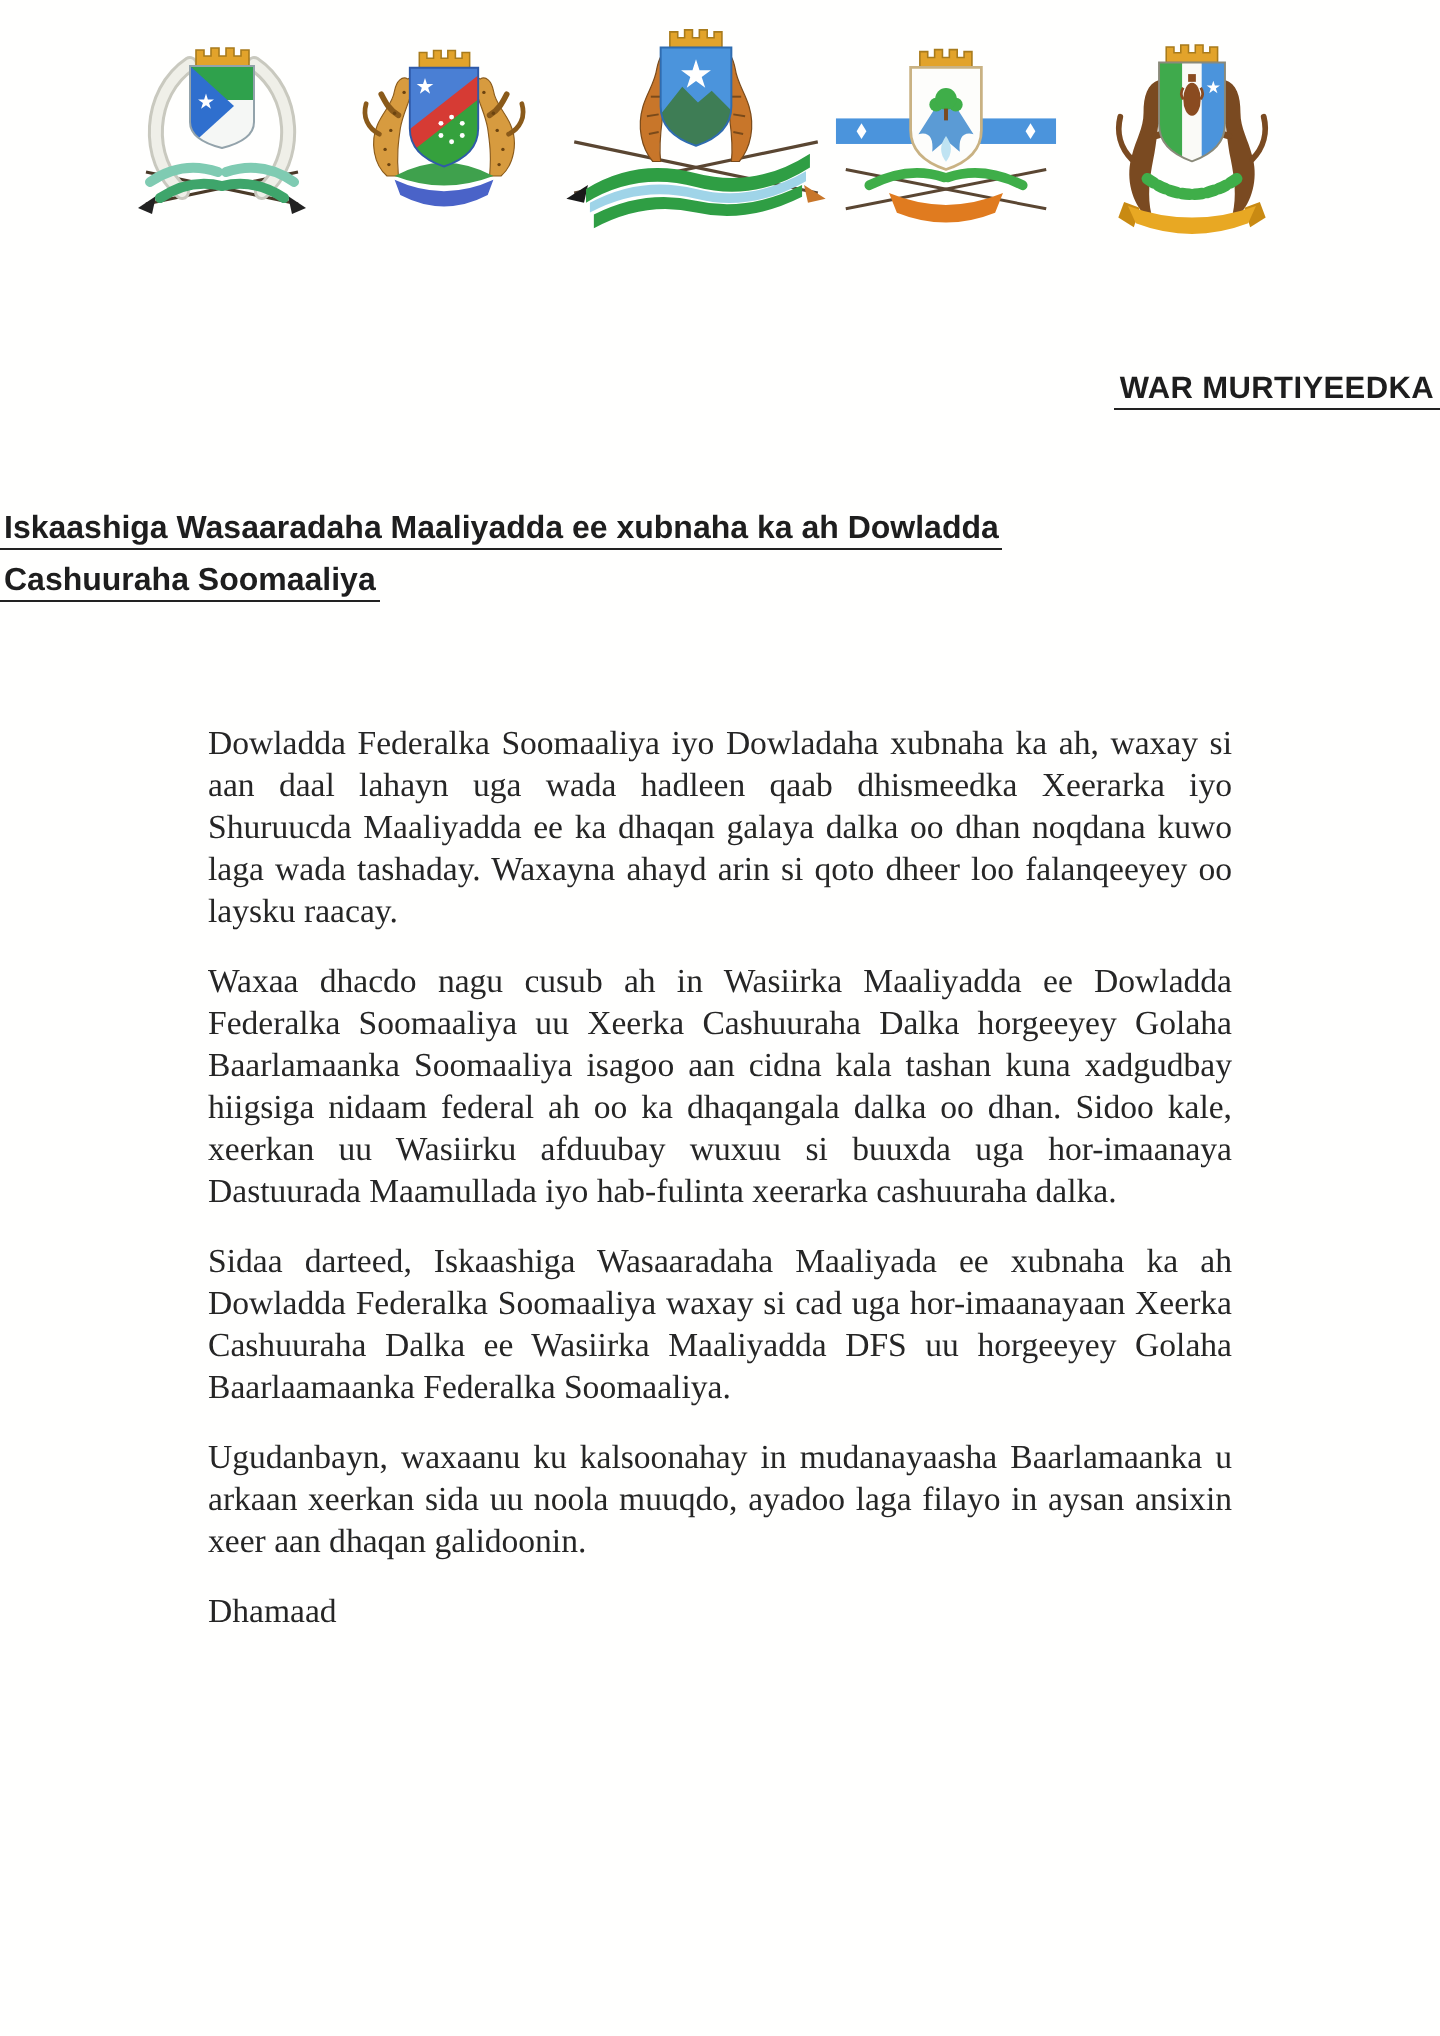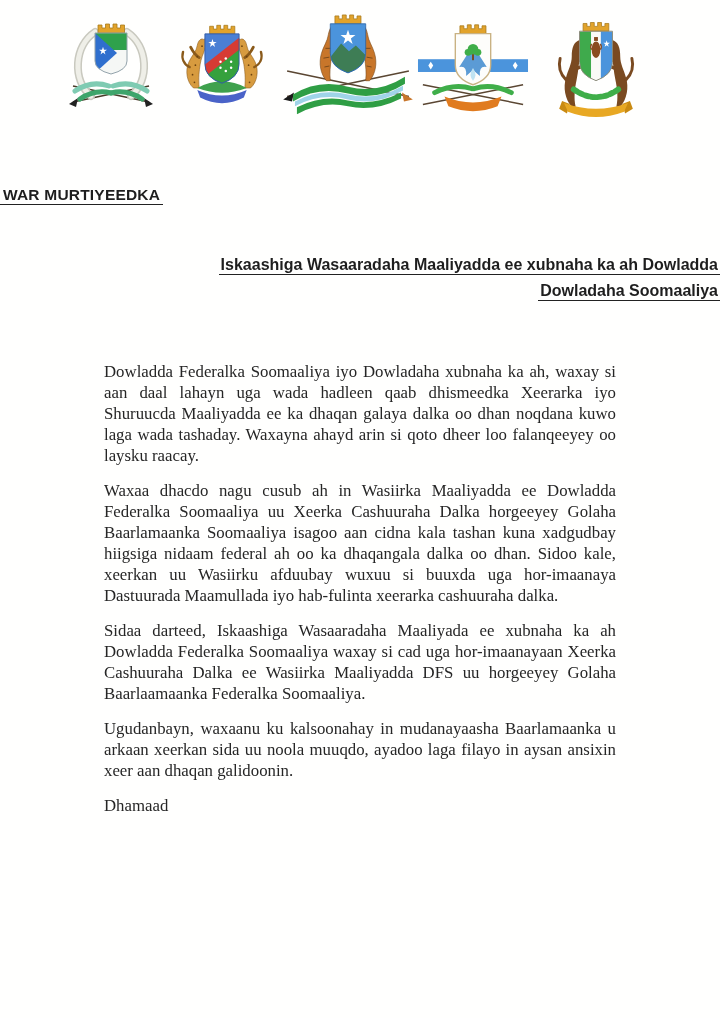--- a/index.html
+++ b/index.html
@@ -12,28 +12,28 @@
     color:#262626;
     overflow:hidden;
   }
   .crest-row{
     position:absolute;top:12px;left:0;right:0;
     display:flex;justify-content:center;align-items:flex-start;gap:4px;
   }
   .crest{flex:0 0 auto;}
   .doc-title{
     position:absolute;top:176px;left:0;right:0;
-    text-align:left;
+    text-align:right;
     font-family:"Liberation Sans", sans-serif;
     font-size:15.5px;letter-spacing:.2px;color:#1e1e1e;
   }
   .doc-title span{border-bottom:1.5px solid #222;padding:0 3px 1px 3px;}
   .doc-subtitle{
     position:absolute;top:239px;left:0;right:0;
-    text-align:right;
+    text-align:left;
     font-family:"Liberation Sans", sans-serif;
     font-size:16px;line-height:26px;color:#1e1e1e;
   }
   .doc-subtitle .line{border-bottom:1.5px solid #222;padding:0 2px 1px 2px;}
   .body-text{
     position:absolute;top:314px;left:104px;width:512px;
     font-size:16.8px;line-height:21px;text-align:justify;margin-top:47px;
   }
   .body-text p{margin:0 0 14px 0;}
   .closing{
@@ -188,21 +188,21 @@
       <polygon points="100,86 92,89 95,99 103,94" fill="#C98A12"></polygon>
       <path d="M32,88 Q65,100 98,88 L94,97 Q65,108 36,97 Z" fill="#E8A823"></path>
     </svg>
 
   </header>
 
   <h1 class="doc-title"><span>WAR MURTIYEEDKA</span></h1>
 
   <h2 class="doc-subtitle">
     <span class="line">Iskaashiga Wasaaradaha Maaliyadda ee xubnaha ka ah Dowladda</span><br>
-    <span class="line">Dowladaha Soomaaliya</span>
+    <span class="line">Cashuuraha Soomaaliya</span>
   </h2>
 
   <main class="body-text">
     <p>Dowladda Federalka Soomaaliya iyo Dowladaha xubnaha ka ah, waxay si aan daal lahayn uga wada hadleen qaab dhismeedka Xeerarka iyo Shuruucda Maaliyadda ee ka dhaqan galaya dalka oo dhan noqdana kuwo laga wada tashaday. Waxayna ahayd  arin si qoto dheer loo falanqeeyey oo laysku raacay.</p>
     <p>Waxaa dhacdo nagu cusub ah in Wasiirka Maaliyadda ee Dowladda Federalka Soomaaliya uu Xeerka Cashuuraha Dalka horgeeyey Golaha Baarlamaanka Soomaaliya isagoo aan cidna kala tashan kuna xadgudbay hiigsiga nidaam federal ah oo ka dhaqangala dalka oo dhan. Sidoo kale, xeerkan uu Wasiirku afduubay wuxuu si buuxda uga hor-imaanaya Dastuurada Maamullada iyo hab-fulinta xeerarka cashuuraha dalka.</p>
     <p>Sidaa darteed, Iskaashiga Wasaaradaha Maaliyada ee xubnaha ka ah Dowladda Federalka Soomaaliya waxay si cad uga hor-imaanayaan Xeerka Cashuuraha Dalka ee Wasiirka Maaliyadda  DFS uu horgeeyey Golaha Baarlaamaanka Federalka Soomaaliya.</p>
     <p>Ugudanbayn, waxaanu ku kalsoonahay in mudanayaasha Baarlamaanka u arkaan xeerkan sida uu noola muuqdo, ayadoo laga filayo in aysan ansixin xeer aan dhaqan galidoonin.</p>
     <p class="closing">Dhamaad</p>
   </main>
 

